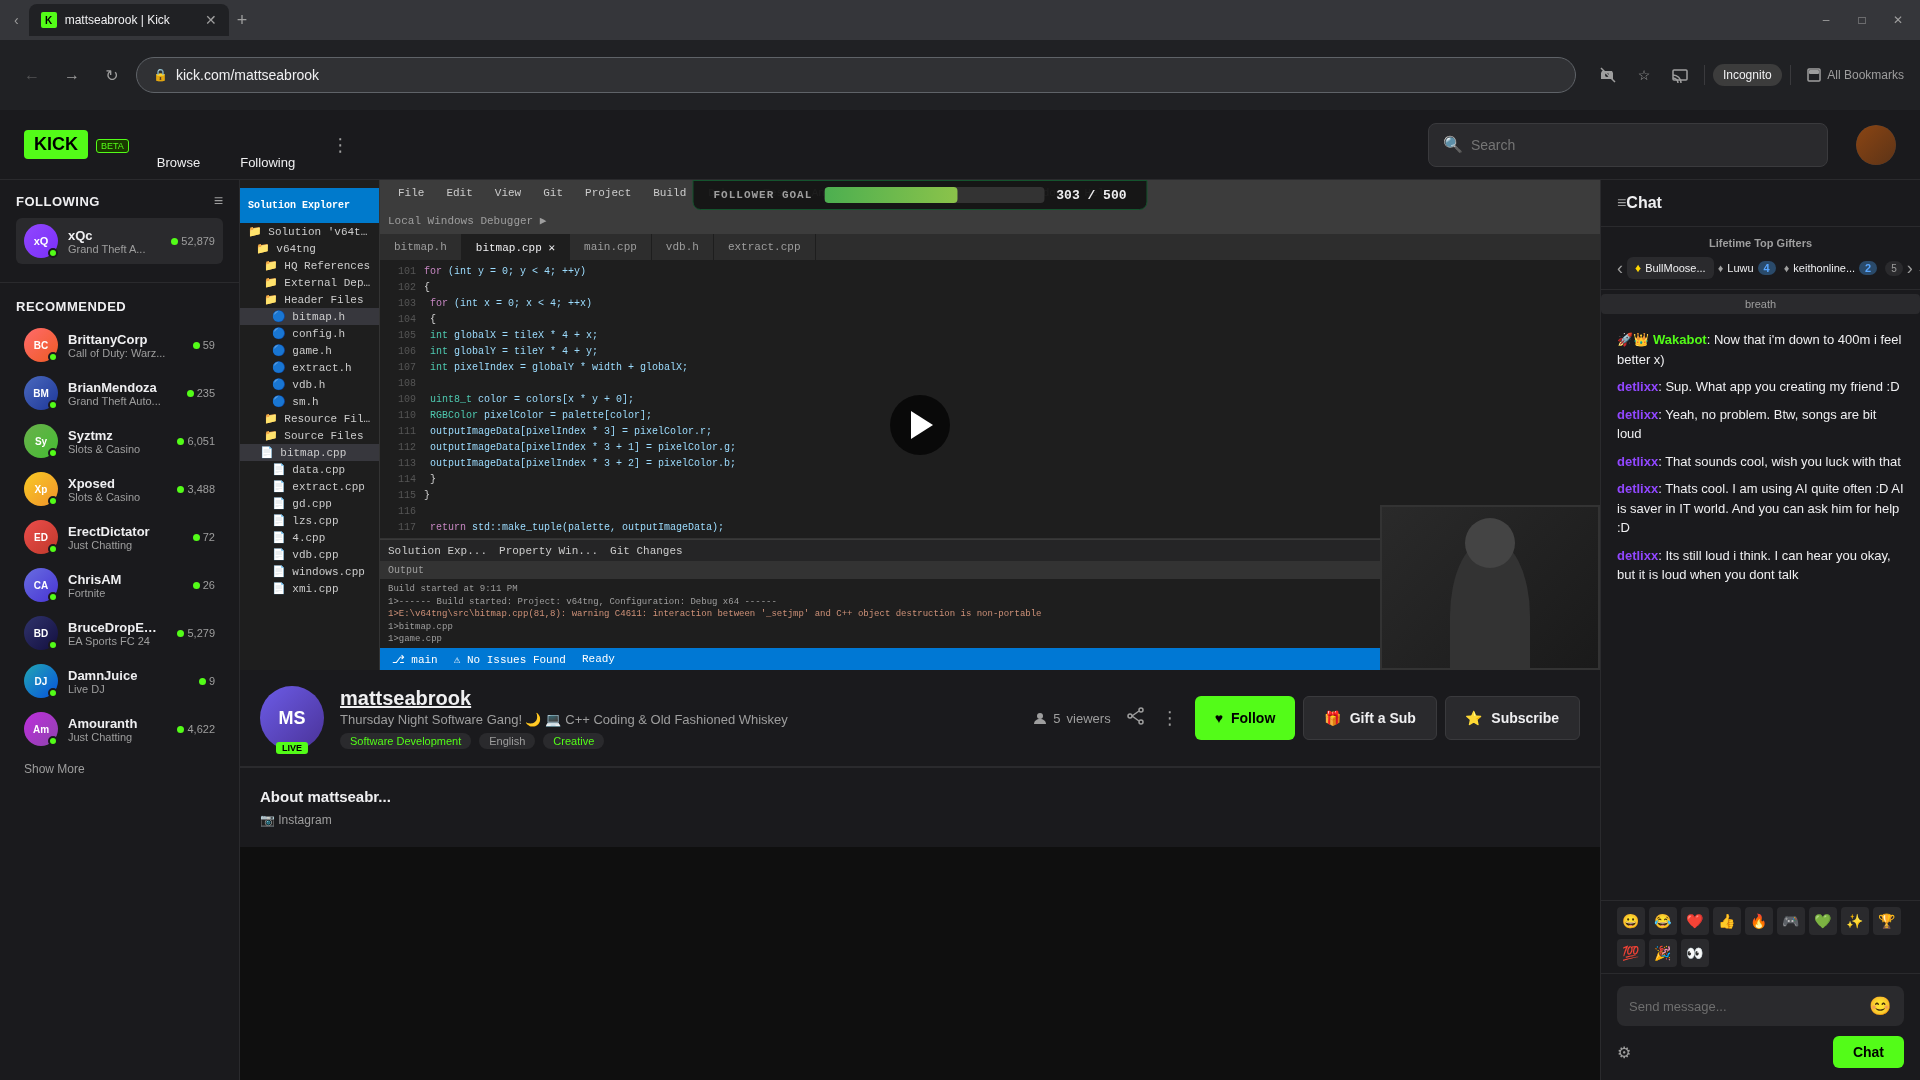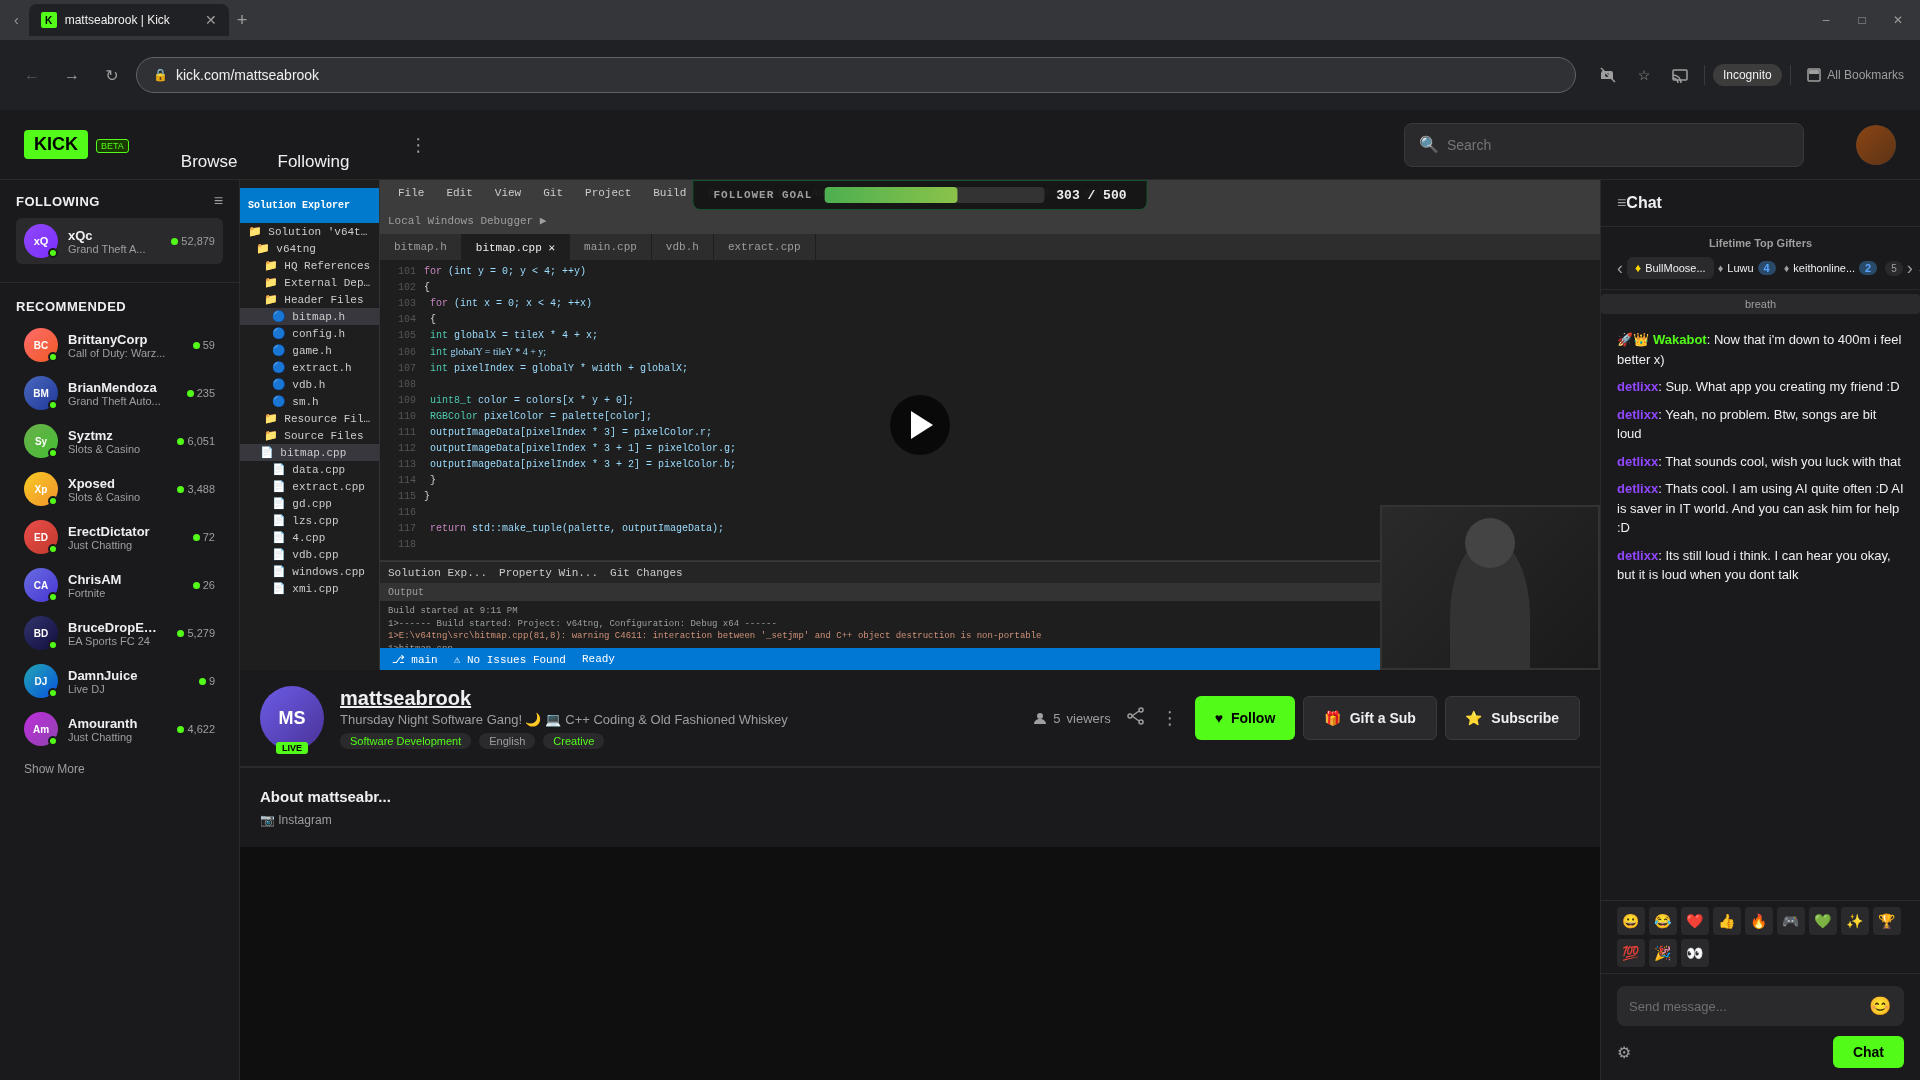--- a/index.html
+++ b/index.html
@@ -24,25 +24,25 @@
     .address-bar .url { color: #efeff1; font-size: 14px; flex: 1; }
     .nav-extras { display: flex; align-items: center; gap: 4px; margin-left: 8px; }
     .nav-extra-btn { background: none; border: none; color: #9e9e9e; font-size: 14px; cursor: pointer; width: 32px; height: 32px; display: flex; align-items: center; justify-content: center; border-radius: 50%; }
     .incognito-badge { background: #3c3c3c; border-radius: 12px; padding: 4px 10px; font-size: 12px; color: #efeff1; cursor: pointer; }
     .bookmarks-bar { color: #9e9e9e; font-size: 12px; margin-left: 8px; }
 
     
     .app { height: calc(1080px - 110px); display: flex; flex-direction: column; background: #0f0f0f; }
 
     
-    .top-nav { background: #1a1a1d; height: 70px; display: flex; align-items: center; padding: 0 24px; gap: 36px; border-bottom: 1px solid #2a2a2d; flex-shrink: 0; }
+    .top-nav { background: #1a1a1d; height: 70px; display: flex; align-items: center; padding: 0 24px; gap: 12px; border-bottom: 1px solid #2a2a2d; flex-shrink: 0; }
     .logo { display: flex; align-items: center; gap: 8px; }
     .logo-beta { font-size: 9px; color: #53fc18; background: #1a3a00; border: 1px solid #53fc18; border-radius: 3px; padding: 1px 4px; margin-top: 2px; }
     .nav-links { display: flex; gap: 8px; }
-    .nav-link { background: none; border: none; color: #efeff1; font-size: 17px; font-weight: 500; cursor: pointer; padding: 8px 16px; border-radius: 6px; margin-top: 35px; }
+    .nav-link { background: none; border: none; color: #efeff1; font-size: 13px; font-weight: 500; cursor: pointer; padding: 8px 16px; border-radius: 6px; margin-top: 35px; }
     .nav-more { background: none; border: none; color: #9e9e9e; font-size: 18px; cursor: pointer; padding: 8px; }
     .nav-search { margin-left: auto; flex: 0 0 400px; background: #2a2a2d; border: 1px solid #3a3a3d; border-radius: 8px; height: 44px; display: flex; align-items: center; padding: 0 14px; gap: 8px; }
     .nav-search input { background: none; border: none; color: #efeff1; font-size: 14px; flex: 1; outline: none; }
     .nav-search .search-icon { color: #9e9e9e; font-size: 16px; }
     .nav-avatar { width: 40px; height: 40px; border-radius: 50%; background: #3a3a3d; overflow: hidden; display: flex; align-items: center; justify-content: center; margin-left: 16px; }
 
     
     .main-content { display: flex; flex: 1; overflow: hidden; }
 
     
@@ -127,21 +127,21 @@
     .sep { height: 1px; background: #2a2a2d; margin: 4px 0; }
 
     
     .code-bg { width: 100%; height: 490px; background: #1e1e1e; display: flex; position: relative; font-family: 'Courier New', monospace; font-size: 10px; }
     .code-line { color: #9cdcfe; padding: 0 8px; white-space: nowrap; line-height: 1.6; }
     .code-line .ln { color: #555; display: inline-block; width: 28px; text-align: right; margin-right: 8px; user-select: none; }
     .code-toolbar { background: #3c3c3c; height: 28px; display: flex; align-items: center; padding: 0 8px; gap: 16px; font-size: 11px; color: #9e9e9e; }
     .code-tabs { background: #2d2d2d; height: 26px; display: flex; align-items: center; }
     .code-tab { padding: 0 14px; height: 26px; display: flex; align-items: center; font-size: 11px; color: #9e9e9e; border-right: 1px solid #1e1e1e; cursor: pointer; }
     .code-tab.active { background: #1e1e1e; color: #efeff1; }
-    .output-panel { background: #1e1e1e; border-top: 1px solid #333; height: 88px; overflow: hidden; }
+    .output-panel { background: #1e1e1e; border-top: 1px solid #333; height: 110px; overflow: hidden; }
     .output-text { font-family: 'Courier New', monospace; font-size: 9px; color: #9e9e9e; padding: 4px 8px; line-height: 1.4; }
     .output-text .warn { color: #ce9178; }
     .menu-bar { background: #3c3c3c; height: 26px; display: flex; align-items: center; padding: 0 8px; gap: 2px; font-size: 11px; color: #ccc; }
     .menu-item { padding: 0 10px; cursor: pointer; line-height: 26px; }
     .explorer-item { padding: 2px 8px; font-size: 11px; color: #ccc; cursor: pointer; white-space: nowrap; overflow: hidden; text-overflow: ellipsis; }
     .explorer-item.selected { background: #37373d; }
     .bottom-bar-code { background: #0078d4; height: 22px; display: flex; align-items: center; padding: 0 12px; font-size: 11px; color: #fff; gap: 16px; }
 
     
     .av-xqc { background: linear-gradient(135deg, #9147ff, #7a2ff7); }
@@ -454,21 +454,21 @@
               <div class="code-tab">vdb.h</div>
               <div class="code-tab">extract.cpp</div>
             </div>
             <div style="flex:1;overflow:hidden;display:flex;flex-direction:column;">
               <div style="flex:1;overflow:hidden;padding:4px 0;background:#1e1e1e;">
                 <div class="code-line"><span class="ln">101</span><span style="color:#c586c0;">for</span><span style="color:#9cdcfe;"> (int y = 0; y &lt; 4; ++y)</span></div>
                 <div class="code-line"><span class="ln">102</span><span style="color:#d4d4d4;">{</span></div>
                 <div class="code-line"><span class="ln">103</span><span style="color:#9cdcfe;">    </span><span style="color:#c586c0;">for</span><span style="color:#9cdcfe;"> (int x = 0; x &lt; 4; ++x)</span></div>
                 <div class="code-line"><span class="ln">104</span><span style="color:#d4d4d4;">    {</span></div>
                 <div class="code-line"><span class="ln">105</span><span style="color:#4ec9b0;">        int</span><span style="color:#9cdcfe;"> globalX = tileX * 4 + x;</span></div>
-                <div class="code-line"><span class="ln">106</span><span style="color:#4ec9b0;">        int</span><span style="color:#9cdcfe;font-family:Liberation Serif, serif;"> globalY = tileY * 4 + y;</span></div>
+                <div class="code-line"><span class="ln">106</span><span style="color:#4ec9b0;">        int</span><span style="color:#9cdcfe;"> globalY = tileY * 4 + y;</span></div>
                 <div class="code-line"><span class="ln">107</span><span style="color:#4ec9b0;">        int</span><span style="color:#9cdcfe;"> pixelIndex = globalY * width + globalX;</span></div>
                 <div class="code-line"><span class="ln">108</span></div>
                 <div class="code-line"><span class="ln">109</span><span style="color:#4ec9b0;">        uint8_t</span><span style="color:#9cdcfe;"> color = colors[x * y + 0];</span></div>
                 <div class="code-line"><span class="ln">110</span><span style="color:#4ec9b0;">        RGBColor</span><span style="color:#9cdcfe;"> pixelColor = palette[color];</span></div>
                 <div class="code-line"><span class="ln">111</span><span style="color:#9cdcfe;">        outputImageData[pixelIndex * 3] = pixelColor.r;</span></div>
                 <div class="code-line"><span class="ln">112</span><span style="color:#9cdcfe;">        outputImageData[pixelIndex * 3 + 1] = pixelColor.g;</span></div>
                 <div class="code-line"><span class="ln">113</span><span style="color:#9cdcfe;">        outputImageData[pixelIndex * 3 + 2] = pixelColor.b;</span></div>
                 <div class="code-line"><span class="ln">114</span><span style="color:#d4d4d4;">    }</span></div>
                 <div class="code-line"><span class="ln">115</span><span style="color:#d4d4d4;">}</span></div>
                 <div class="code-line"><span class="ln">116</span></div>

